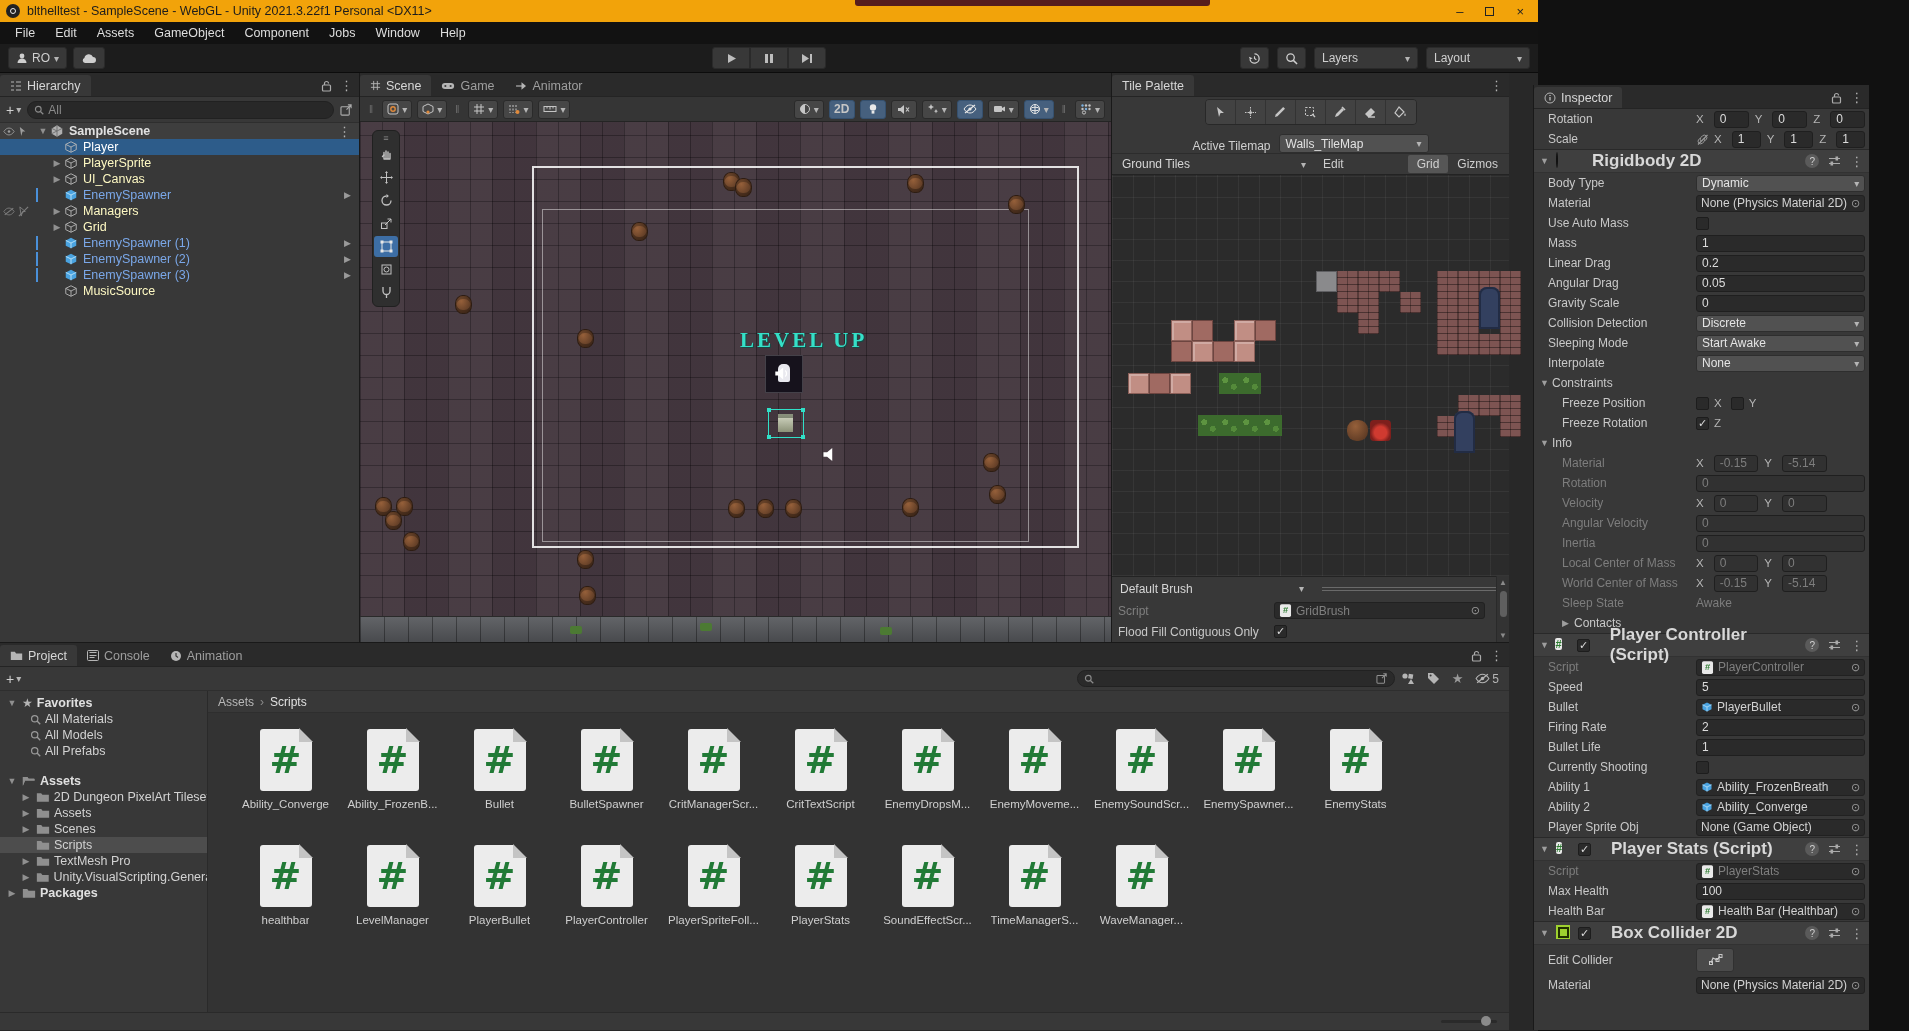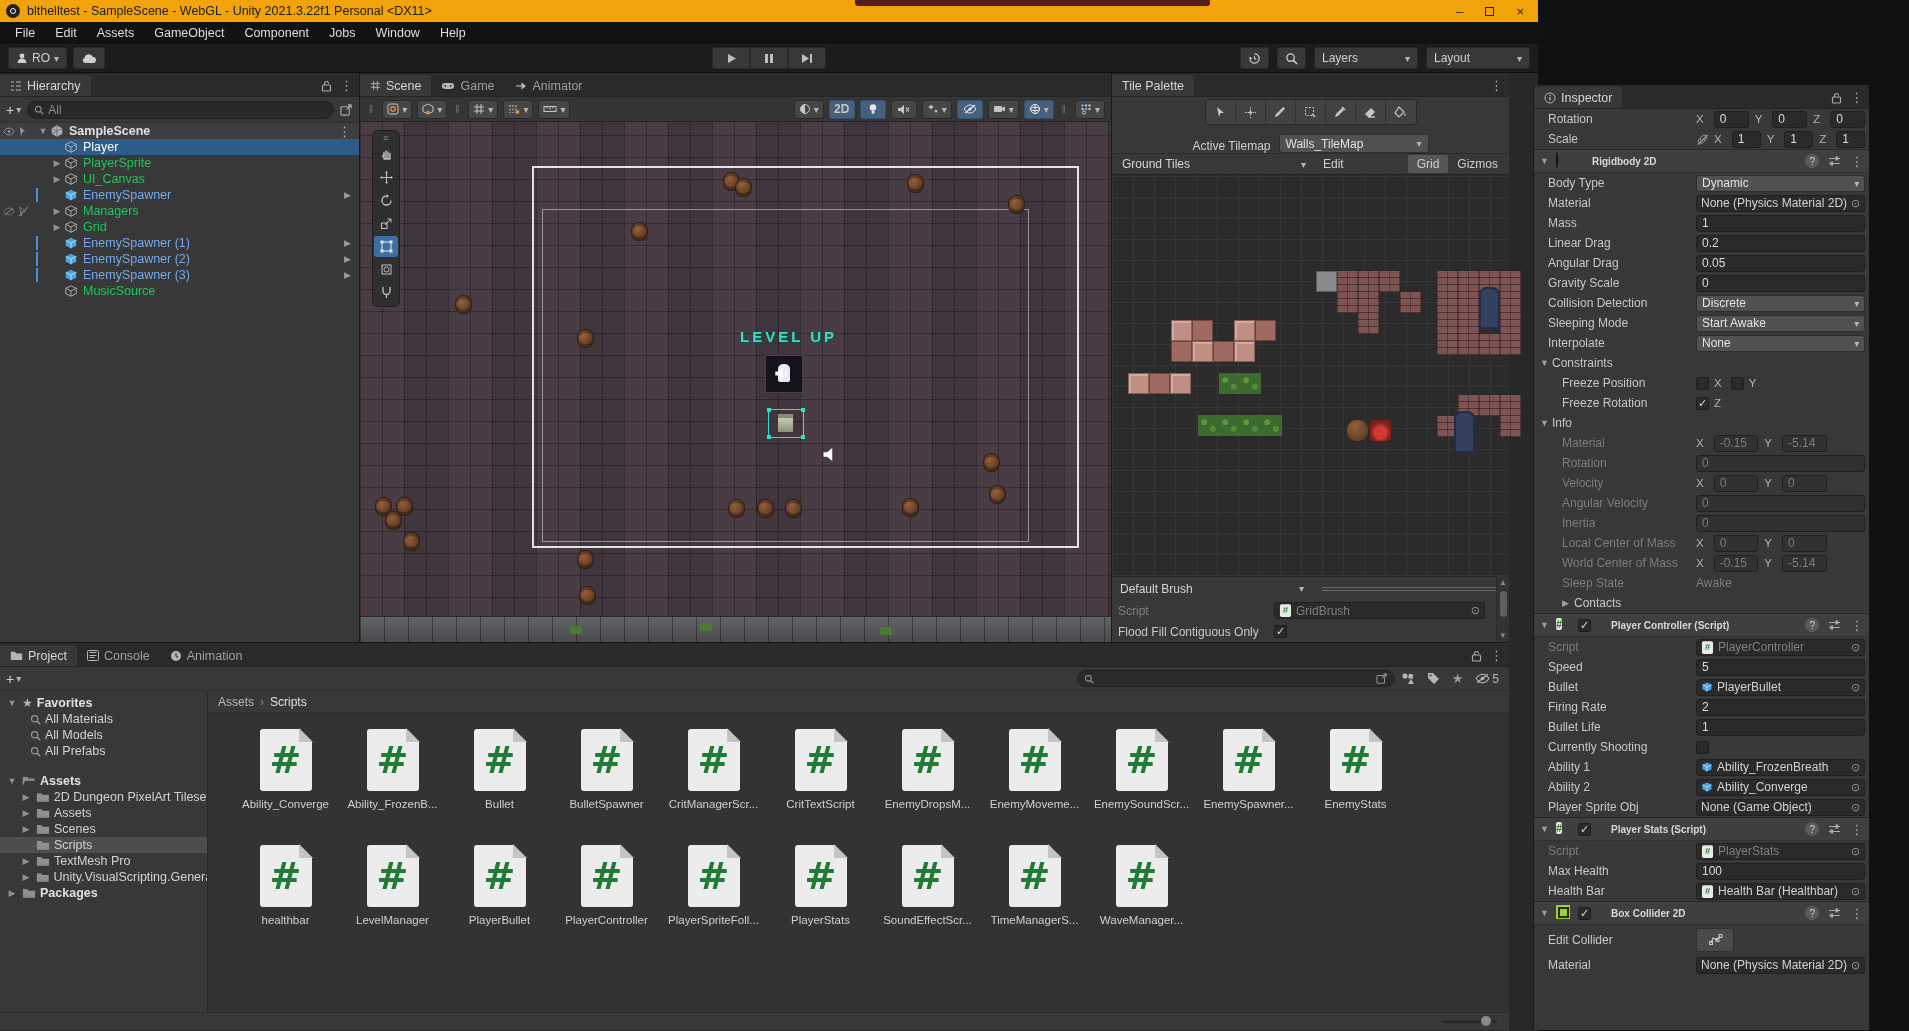--- a/index.html
+++ b/index.html
@@ -52,21 +52,21 @@
   .hierarchy { width:360px; background:#383838; border-right:1px solid #191919; display:flex; flex-direction:column;}
   .searchrow { height:26px; display:flex; align-items:center; padding:0 6px; gap:6px; border-bottom:1px solid #2e2e2e; flex:none;}
   .plusbtn { display:flex; align-items:center; gap:2px; color:#d0d0d0; font-size:14px;}
   .searchbox { flex:1; height:18px; background:#282828; border:1px solid #212121; border-radius:9px; display:flex; align-items:center; padding:0 6px; gap:4px; color:#8a8a8a;}
   .h-row { height:16px; display:flex; align-items:center; position:relative; }
   .h-row .gutter { width:36px; flex:none; display:flex; gap:3px; padding-left:3px; align-items:center;}
   .h-row.selected { background:#2d5c8a; }
   .h-row.scene-root { background:#3e3e3e; }
   .h-row .fold { width:14px; flex:none; color:#909090; font-size:9px; text-align:center;}
   .h-row .hicon { width:15px; flex:none; margin-right:4px;}
-  .h-row .hlabel { color:#22c55e; font-size:12.5px; white-space:nowrap;}
+  .h-row .hlabel { color:#fef9c3; font-size:12.5px; white-space:nowrap;}
   .h-row.prefab .hlabel { color:#7aa7e8; }
   .h-row.selected .hlabel { color:#fff; }
   .h-row .stripe { position:absolute; left:36px; top:1px; bottom:1px; width:2px; background:#4a90d9;}
   .h-row .rarrow { margin-left:auto; margin-right:8px; color:#9a9a9a; font-size:9px;}
   .h-row .kebab{ margin-left:auto; margin-right:8px;}
   .h-row b{font-weight:bold;color:#e0e0e0;font-size:12.5px}
 
   
   .scenewrap { width:752px; display:flex; flex-direction:column; background:#383838; border-right:1px solid #191919;}
   .scn-toolbar { height:25px; background:#353535; border-bottom:1px solid #242424; display:flex; align-items:center; padding:0 6px; gap:5px; flex:none;}
@@ -79,21 +79,21 @@
       repeating-linear-gradient(90deg, rgba(255,255,255,.025) 0 44px, rgba(0,0,0,.05) 44px 88px),
       repeating-linear-gradient(0deg, rgba(0,0,0,.30) 0 1px, transparent 1px 22px),
       repeating-linear-gradient(90deg, rgba(0,0,0,.30) 0 1px, transparent 1px 22px);
   }
   .toolcol { position:absolute; left:12px; top:8px; width:28px; background:#2f2f2f; border:1px solid #202020; border-radius:6px; padding:3px 1px; display:flex; flex-direction:column; align-items:center; gap:2px; z-index:5;}
   .toolcol .tc-h { color:#8a8a8a; font-size:9px; line-height:8px;}
   .tool { width:24px; height:21px; border-radius:3px; display:flex; align-items:center; justify-content:center; color:#c2c2c2;}
   .tool.sel { background:#3d6ea5; }
   .cam-rect { position:absolute; border:2px solid rgba(255,255,255,.85); }
   .cam-rect.inner { border:1px solid rgba(255,255,255,.45); }
-  .levelup { position:absolute; font-family:Liberation Sans, sans-serif; font-weight:bold; font-size:15px; letter-spacing:3px; color:#35e0c8; text-shadow:1px 1px 0 rgba(10,80,70,.8);}
+  .levelup { position:absolute; font-family:Liberation Serif, serif; font-weight:bold; font-size:21px; letter-spacing:3px; color:#35e0c8; text-shadow:1px 1px 0 rgba(10,80,70,.8);}
   .barrel { position:absolute; width:17px; height:19px; border-radius:45%; border:1px solid #2e1d12;
     background:radial-gradient(ellipse at 35% 30%, #96603a, #6b442a 55%, #4e3120 95%);
     box-shadow:inset 0 3px rgba(0,0,0,.25), inset 0 -3px rgba(0,0,0,.3);}
   .player-spr { position:absolute; width:38px; height:38px; background:#16121c; border:1px solid rgba(255,255,255,.2); }
   .player-spr::after{content:"";position:absolute;left:12px;top:8px;width:12px;height:18px;background:#e9e9ef;border-radius:5px 5px 2px 2px;}
   .spk { position:absolute; z-index:4;}
   .sel-box { position:absolute; border:1px solid #30e0c8; }
   .sel-box i { position:absolute; width:4px; height:4px; background:#30e0c8; }
   .sel-box .tl{left:-2px;top:-2px}.sel-box .tr{right:-2px;top:-2px}.sel-box .bl{left:-2px;bottom:-2px}.sel-box .br{right:-2px;bottom:-2px}
   .sel-box .spr { position:absolute; left:9px; top:4px; width:15px; height:18px; background:linear-gradient(#d8dcc8,#8c9278); box-shadow:inset 0 4px rgba(60,70,50,.5);}
@@ -148,21 +148,21 @@
   .irow.dis .ilabel { color:#7d7d7d; }
   .ifield { flex:1; height:17px; background:#2a2a2a; border:1px solid #1f1f1f; border-radius:3px; color:#dcdcdc; display:flex; align-items:center; padding:0 5px; min-width:0;}
   .irow.dis .ifield { color:#7d7d7d; background:#313131;}
   .idrop { flex:1; height:17px; background:#515151; border:1px solid #2e2e2e; border-radius:3px; color:#e4e4e4; display:flex; align-items:center; justify-content:space-between; padding:0 5px;}
   .axis { color:#b5b5b5; margin:0 4px 0 0; font-size:11.5px;}
   .axfield { height:17px; background:#2a2a2a; border:1px solid #1f1f1f; border-radius:3px; color:#dcdcdc; display:flex; align-items:center; padding:0 5px; flex:1; min-width:0;}
   .irow.dis .axfield { color:#7d7d7d; background:#313131; }
   .fieldzone { flex:1; display:flex; align-items:center; min-width:0;}
   .comp-head { height:24px; background:#3f3f3f; border-top:1px solid #292929; border-bottom:1px solid #323232; display:flex; align-items:center; gap:6px; padding:0 6px; }
   .comp-head .cfold { color:#9e9e9e; font-size:9px; width:10px;}
-  .comp-head .ctitle { font-weight:bold; color:#d8d8d8; font-size:10px;padding-left:14px;}
+  .comp-head .ctitle { font-weight:bold; color:#d8d8d8; font-size:17px;padding-left:14px;}
   .comp-head .cico { width:16px; height:16px; flex:none;}
   .comp-head .right { margin-left:auto; display:flex; gap:9px; align-items:center; color:#ababab;}
   .rb-icon { width:15px; height:15px; border-radius:50%; background:conic-gradient(#9ed12f 0 90deg, #1c1c1c 90deg 180deg, #9ed12f 180deg 270deg, #1c1c1c 270deg 360deg); border:1px solid #111;}
   .bc-icon { width:14px; height:14px; background:#9ed12f; display:flex;align-items:center;justify-content:center;}
   .bc-icon::after{content:"";width:7px;height:7px;border:2px solid #223000;}
   .script-ico { width:13px; height:15px; background:#e9e9e9; border-radius:2px; position:relative; color:#2e7d32; font-weight:bold; font-size:11px; line-height:15px; text-align:center;}
   .script-ico.sm{transform:scale(.85)}
   .foldrow { color:#c8c8c8; }
   .foldrow .farrow { width:12px; color:#9e9e9e; font-size:9px;}
   .helpq { width:14px;height:14px;border-radius:50%;background:#5a5a5a;color:#cfcfcf;font-size:10px;display:flex;align-items:center;justify-content:center;}
@@ -1228,20 +1228,26 @@
             </span>
           </div>
           <div class="irow">
             <span class="ilabel">Material</span>
             <span class="objfield">
               <span style="overflow:hidden;white-space:nowrap">None (Physics Material 2D)</span>
               <span class="pick">⊙</span>
             </span>
           </div>
           <div class="irow">
+            <span class="ilabel">Use Auto Mass</span>
+            <span class="fieldzone">
+              <span class="checkbox"></span>
+            </span>
+          </div>
+          <div class="irow">
             <span class="ilabel">Mass</span>
             <span class="ifield">1</span>
           </div>
           <div class="irow">
             <span class="ilabel">Linear Drag</span>
             <span class="ifield">0.2</span>
           </div>
           <div class="irow">
             <span class="ilabel">Angular Drag</span>
             <span class="ifield">0.05</span>

